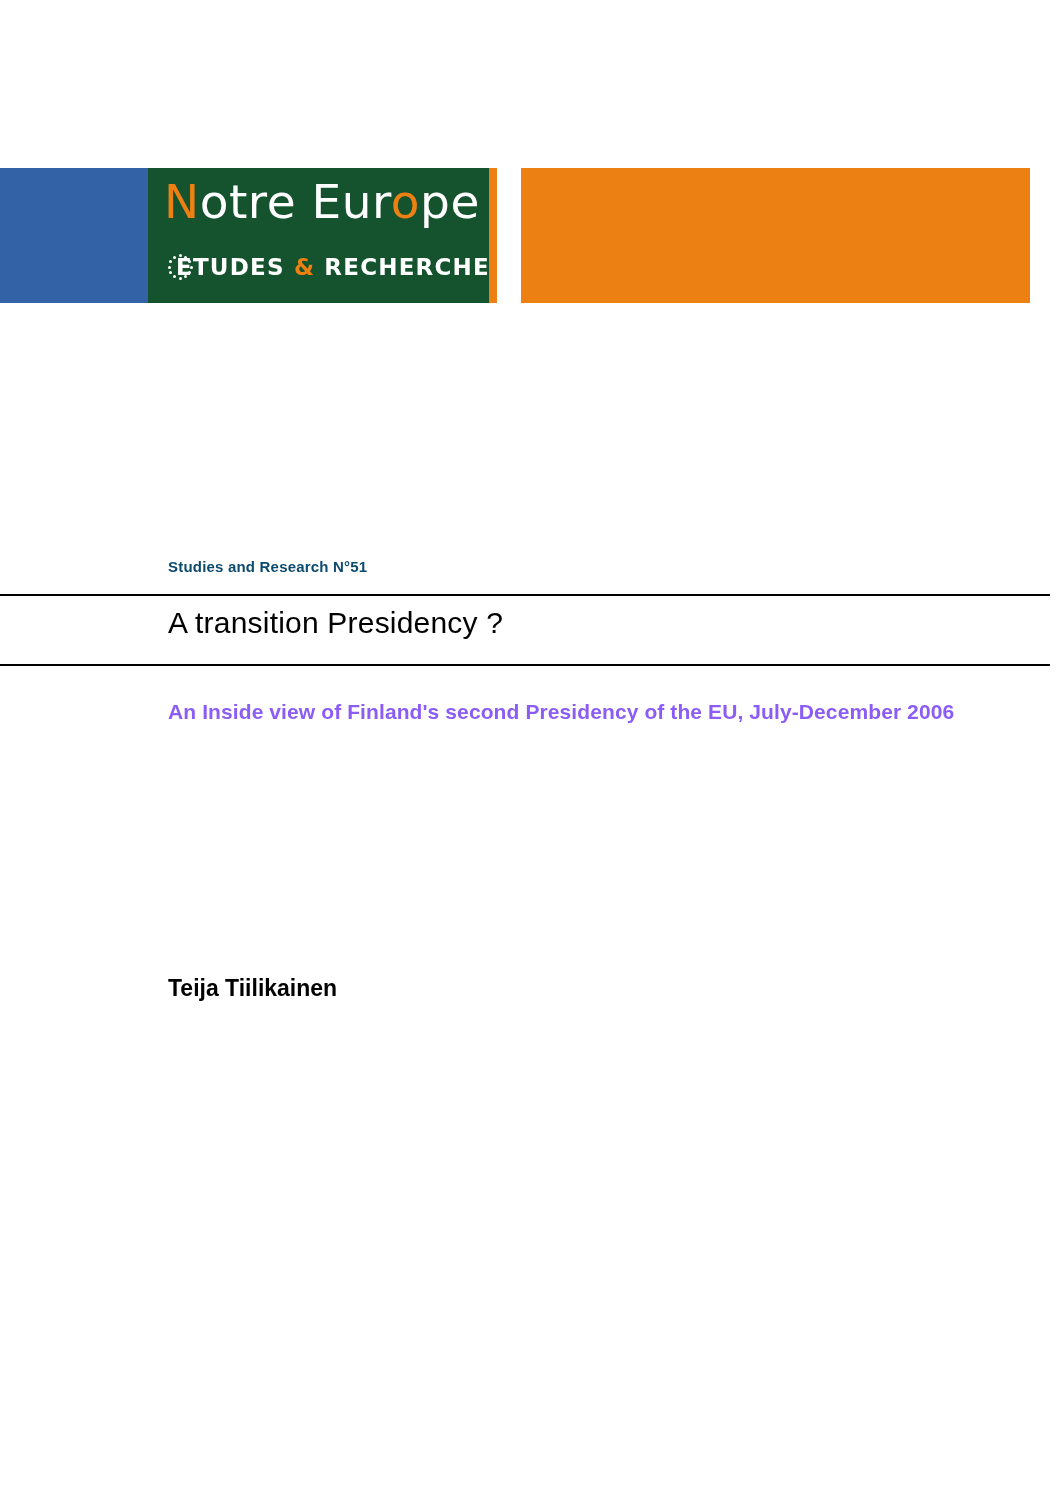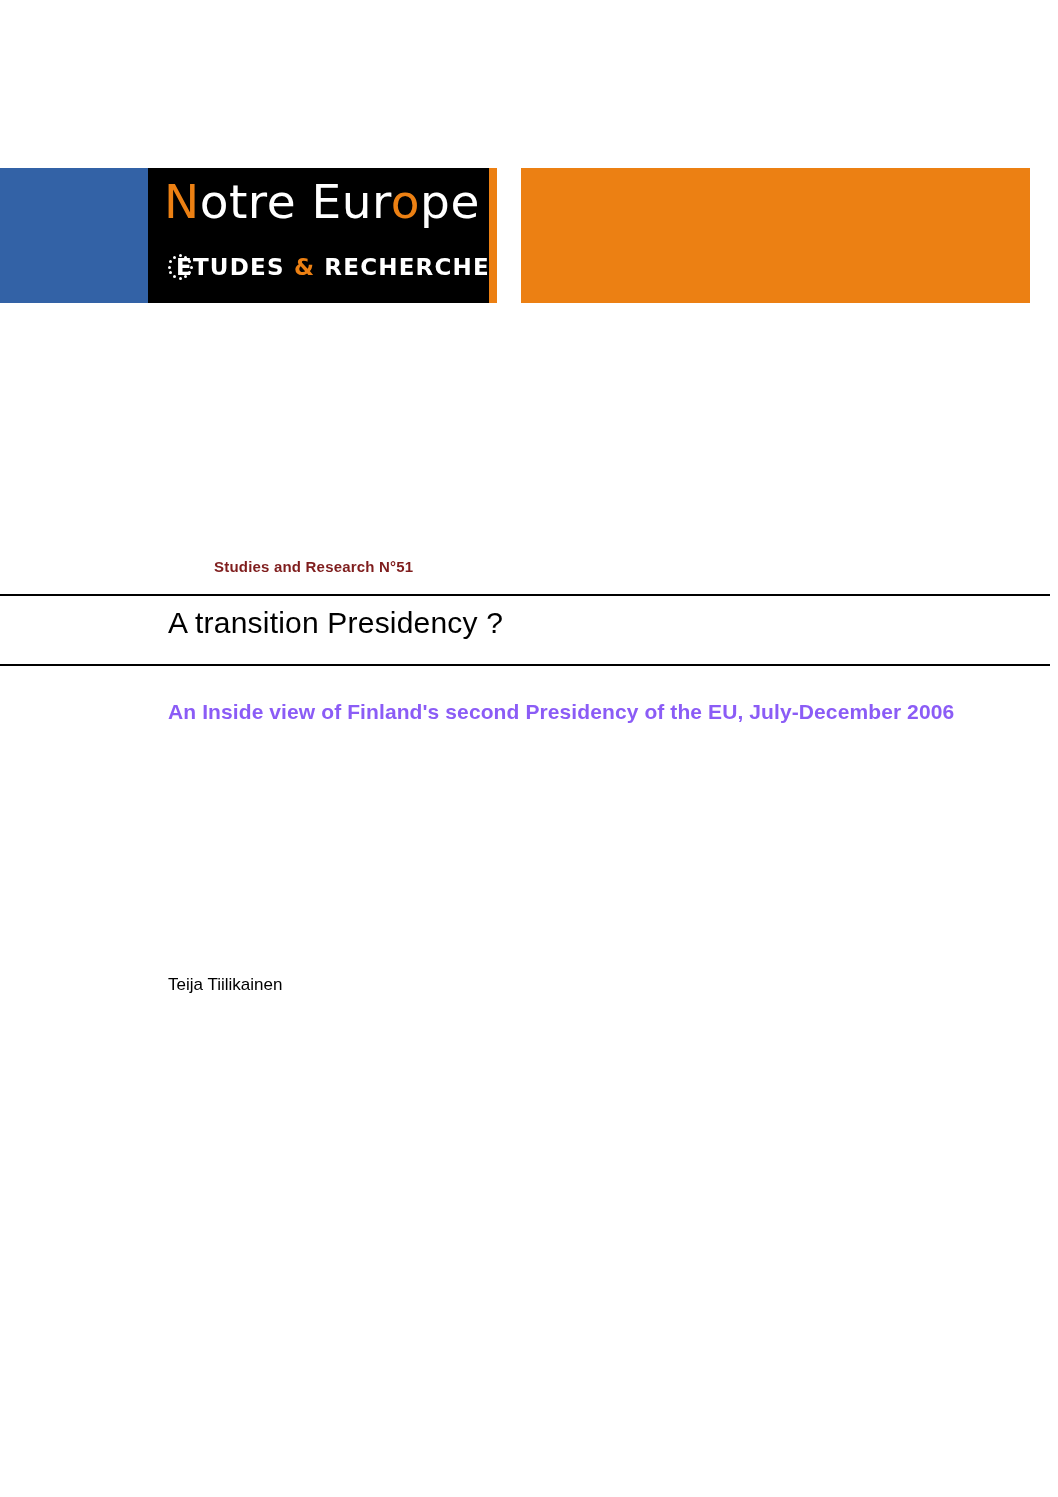--- a/index.html
+++ b/index.html
@@ -31,21 +31,21 @@
     width: 148px;
     height: 135px;
     background: #3362a6;
   }
   .banner-logo-block {
     position: absolute;
     left: 148px;
     top: 0;
     width: 348px;
     height: 135px;
-    background: #000000;
+    background: #14532d;
     overflow: hidden;
   }
   .banner-orange-stripe {
     position: absolute;
     left: 489px;
     top: 0;
     width: 8px;
     height: 135px;
     background: #ec8013;
   }
@@ -137,22 +137,21 @@
   .sub-text .amp { color: #ec8013; }
 
   
   .series-line {
     position: absolute;
     left: 168px;
     top: 558px;
     font-size: 15px;
     font-weight: bold;
     letter-spacing: 0.2px;
-    color: #7f1d1d;
-    margin-left: 46px;
+    color: #0c4a6e;
   }
   .rule {
     position: absolute;
     left: 0;
     width: 1050px;
     height: 2px;
     background: #000000;
   }
   .rule-top { top: 594px; }
   .rule-bottom { top: 664px; }
@@ -176,22 +175,22 @@
     font-weight: bold;
     line-height: 1.52;
     letter-spacing: 0.1px;
     color: #8b5cf6;
   }
 
   .author {
     position: absolute;
     left: 168px;
     top: 975px;
-    font-size: 17px;
-    font-weight: normal;
+    font-size: 23px;
+    font-weight: bold;
     color: #000;
   }
 </style>
 </head>
 <body>
 
 <div class="banner">
 
   <div class="banner-blue-left"></div>
 

